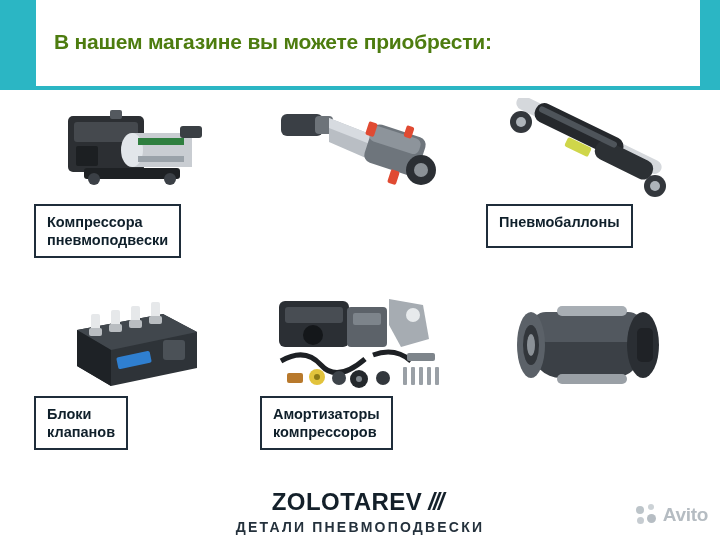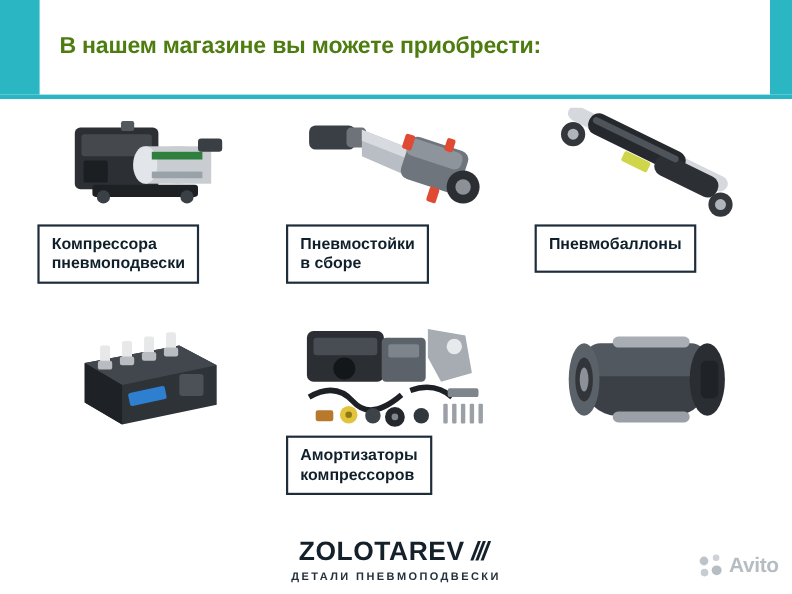--- a/index.html
+++ b/index.html
@@ -121,21 +121,21 @@
     display: inline-block;
     margin: 0 6px;
     letter-spacing: -2px;
     color: #14202a;
     font-style: italic;
     font-size: 24px;
     font-weight: bold;
   }
   .logo-sub {
     margin-top: 3px;
-    font-size: 10px;
+    font-size: 14px;
     letter-spacing: 2.2px;
     color: #24313c;
     font-weight: bold;
   }
 
   
   .avito {
     position: absolute;
     right: 12px;
     bottom: 14px;
@@ -210,22 +210,20 @@
           <path d="M58 22 L104 40 L104 50 L58 32 Z" fill="#d7dbe0"></path>
           <rect x="96" y="34" width="56" height="40" rx="8" fill="#6e757c" transform="rotate(18 124 54)"></rect>
           <rect x="98" y="36" width="52" height="16" rx="6" fill="#8d949b" transform="rotate(18 124 44)"></rect>
           <circle cx="150" cy="74" r="15" fill="#2b2f34"></circle>
           <circle cx="150" cy="74" r="7" fill="#8b9197"></circle>
           <rect x="96" y="26" width="9" height="14" rx="2" fill="#e04a32" transform="rotate(18 100 33)"></rect>
           <rect x="118" y="74" width="9" height="14" rx="2" fill="#e04a32" transform="rotate(18 122 81)"></rect>
           <rect x="134" y="30" width="8" height="12" rx="2" fill="#e04a32" transform="rotate(18 138 36)"></rect>
         </svg>
       </div>
-      <div class="label">Пневмостойки
-в сборе</div>
     </div>
 
     <div class="cell r1 c3">
       <div class="thumb">
         <svg width="185" height="110" viewBox="0 0 185 110">
           <rect x="14" y="30" width="160" height="14" rx="7" fill="#d5d8dc" transform="rotate(26 94 37)"></rect>
           <rect x="36" y="22" width="96" height="20" rx="9" fill="#25282c" transform="rotate(26 84 32)"></rect>
           <rect x="98" y="52" width="62" height="20" rx="9" fill="#2c3034" transform="rotate(26 129 62)"></rect>
           <rect x="40" y="26" width="86" height="6" rx="3" fill="#4e545a" transform="rotate(26 83 29)"></rect>
           <circle cx="26" cy="24" r="11" fill="#33373c"></circle>
@@ -253,20 +251,22 @@
           <g fill="#b9bdc1">
             <rect x="34" y="38" width="13" height="8" rx="2"></rect>
             <rect x="54" y="34" width="13" height="8" rx="2"></rect>
             <rect x="74" y="30" width="13" height="8" rx="2"></rect>
             <rect x="94" y="26" width="13" height="8" rx="2"></rect>
           </g>
           <rect x="62" y="64" width="34" height="12" rx="2" fill="#2f7fd0" transform="rotate(-12 79 70)"></rect>
           <rect x="108" y="50" width="22" height="20" rx="3" fill="#4b5157"></rect>
         </svg>
       </div>
+      <div class="label">Блоки
+клапанов</div>
     </div>
 
     <div class="cell r2 c2">
       <div class="thumb">
         <svg width="200" height="120" viewBox="0 0 200 120">
           <rect x="18" y="16" width="70" height="46" rx="6" fill="#2b2f34"></rect>
           <rect x="24" y="22" width="58" height="16" rx="3" fill="#484d53"></rect>
           <circle cx="52" cy="50" r="10" fill="#14171a"></circle>
           <rect x="86" y="22" width="40" height="40" rx="4" fill="#5c6269"></rect>
           <rect x="92" y="28" width="28" height="12" rx="2" fill="#7d848b"></rect>

